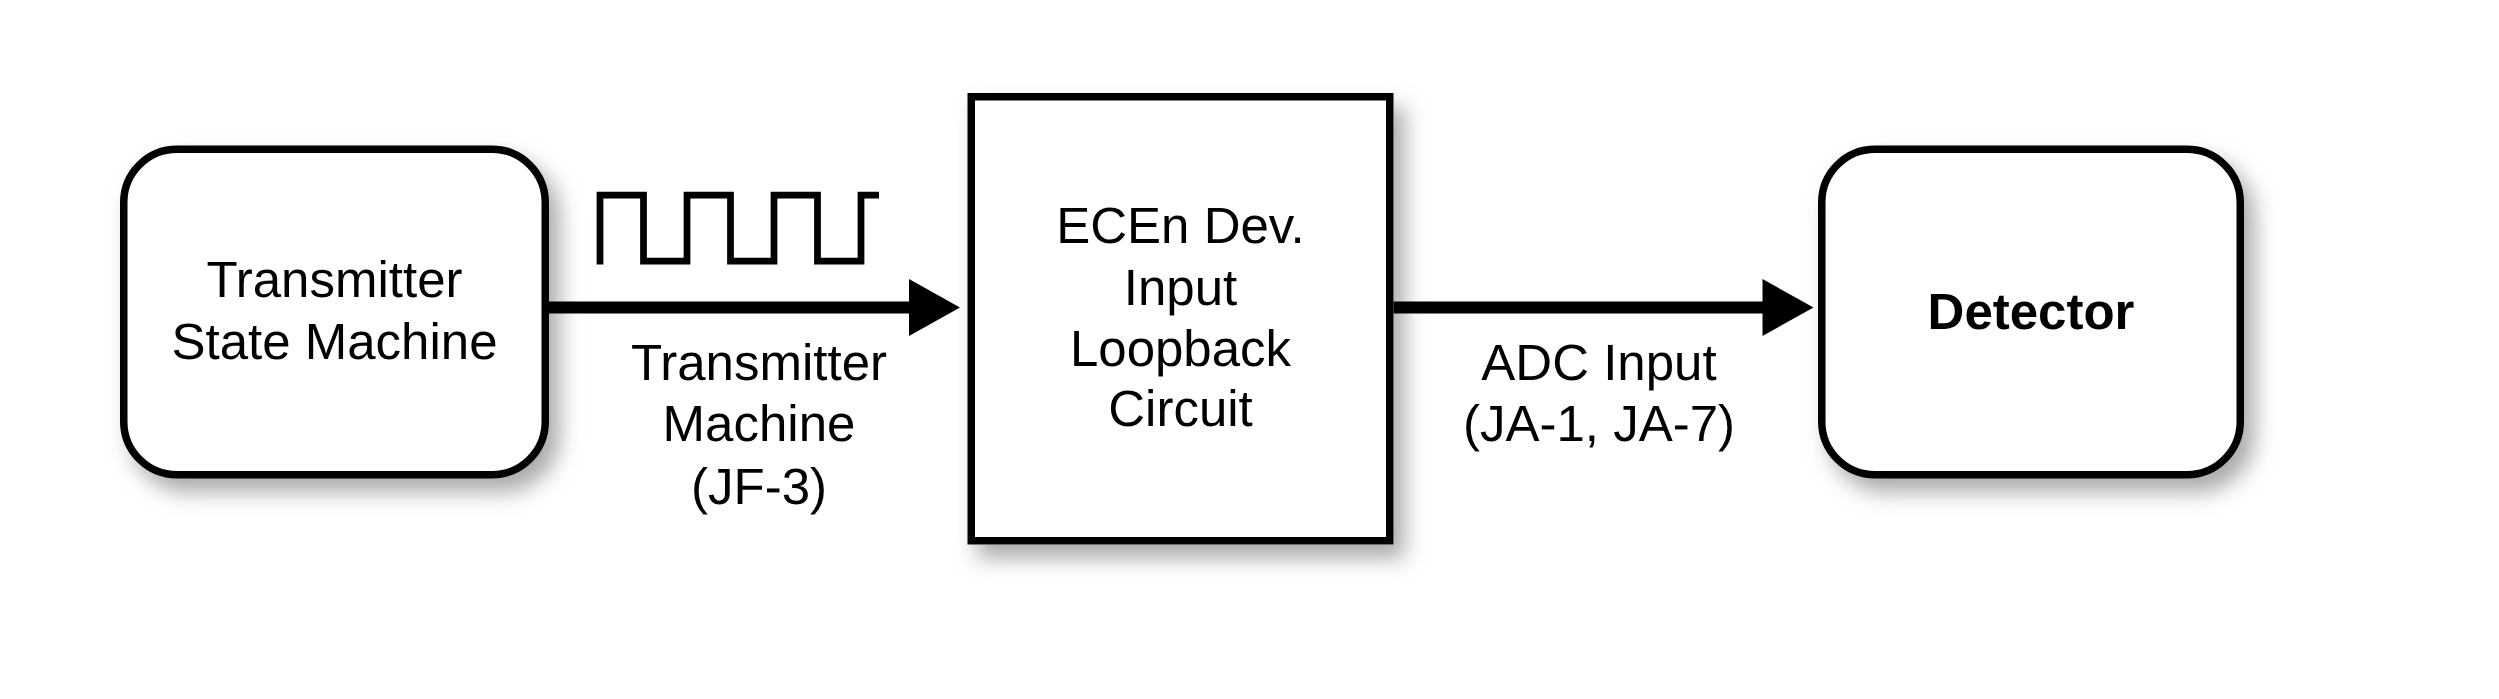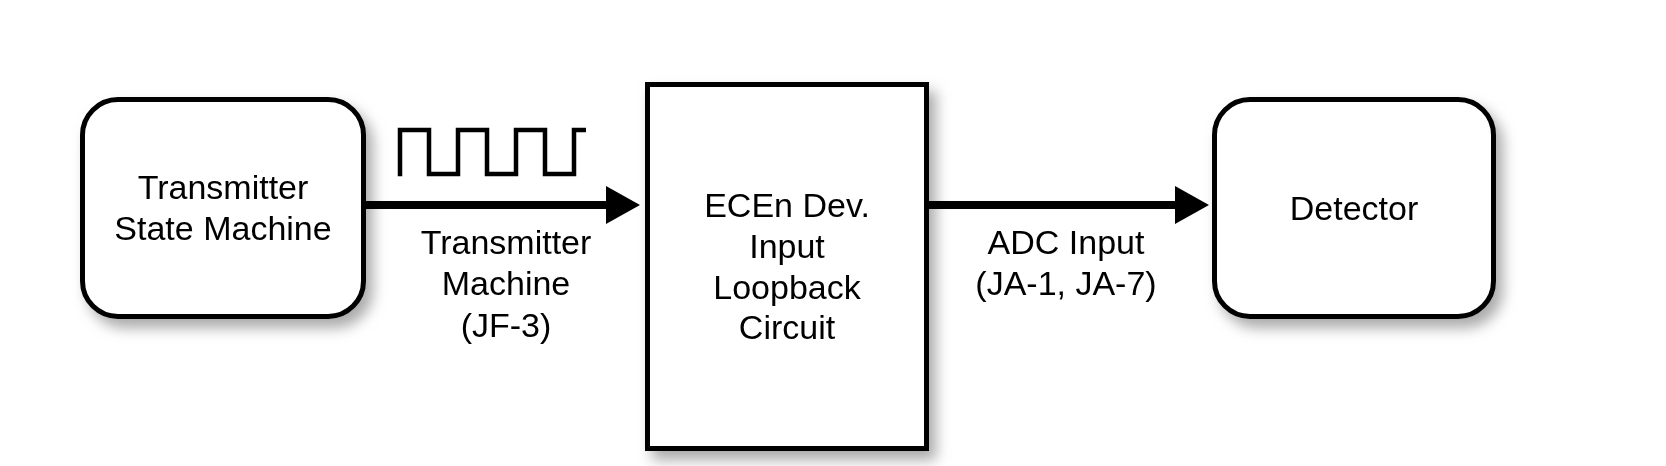--- a/index.html
+++ b/index.html
@@ -40,24 +40,24 @@
   .node.rounded { border-radius: 38px; }
   .node.square  { border-radius: 0; }
 
   .node .line { display: block; white-space: nowrap; }
 
   
   #box-transmitter {
     left: 80px;  top: 97px;  width: 286px; height: 222px;
   }
   #box-loopback {
-    left: 645px; top: 62px;  width: 284px; height: 369px; margin-top: 20px;
+    left: 645px; top: 62px;  width: 284px; height: 301px;
   }
   #box-detector {
-    left: 1212px; top: 97px; width: 284px; height: 222px;
+    left: 1212px; top: 97px; width: 284px; height: 222px; font-weight: bold;
   }
 
   
   .connector {
     position: absolute;
     height: 0;
   }
   .connector .shaft {
     position: absolute;
     left: 0;

